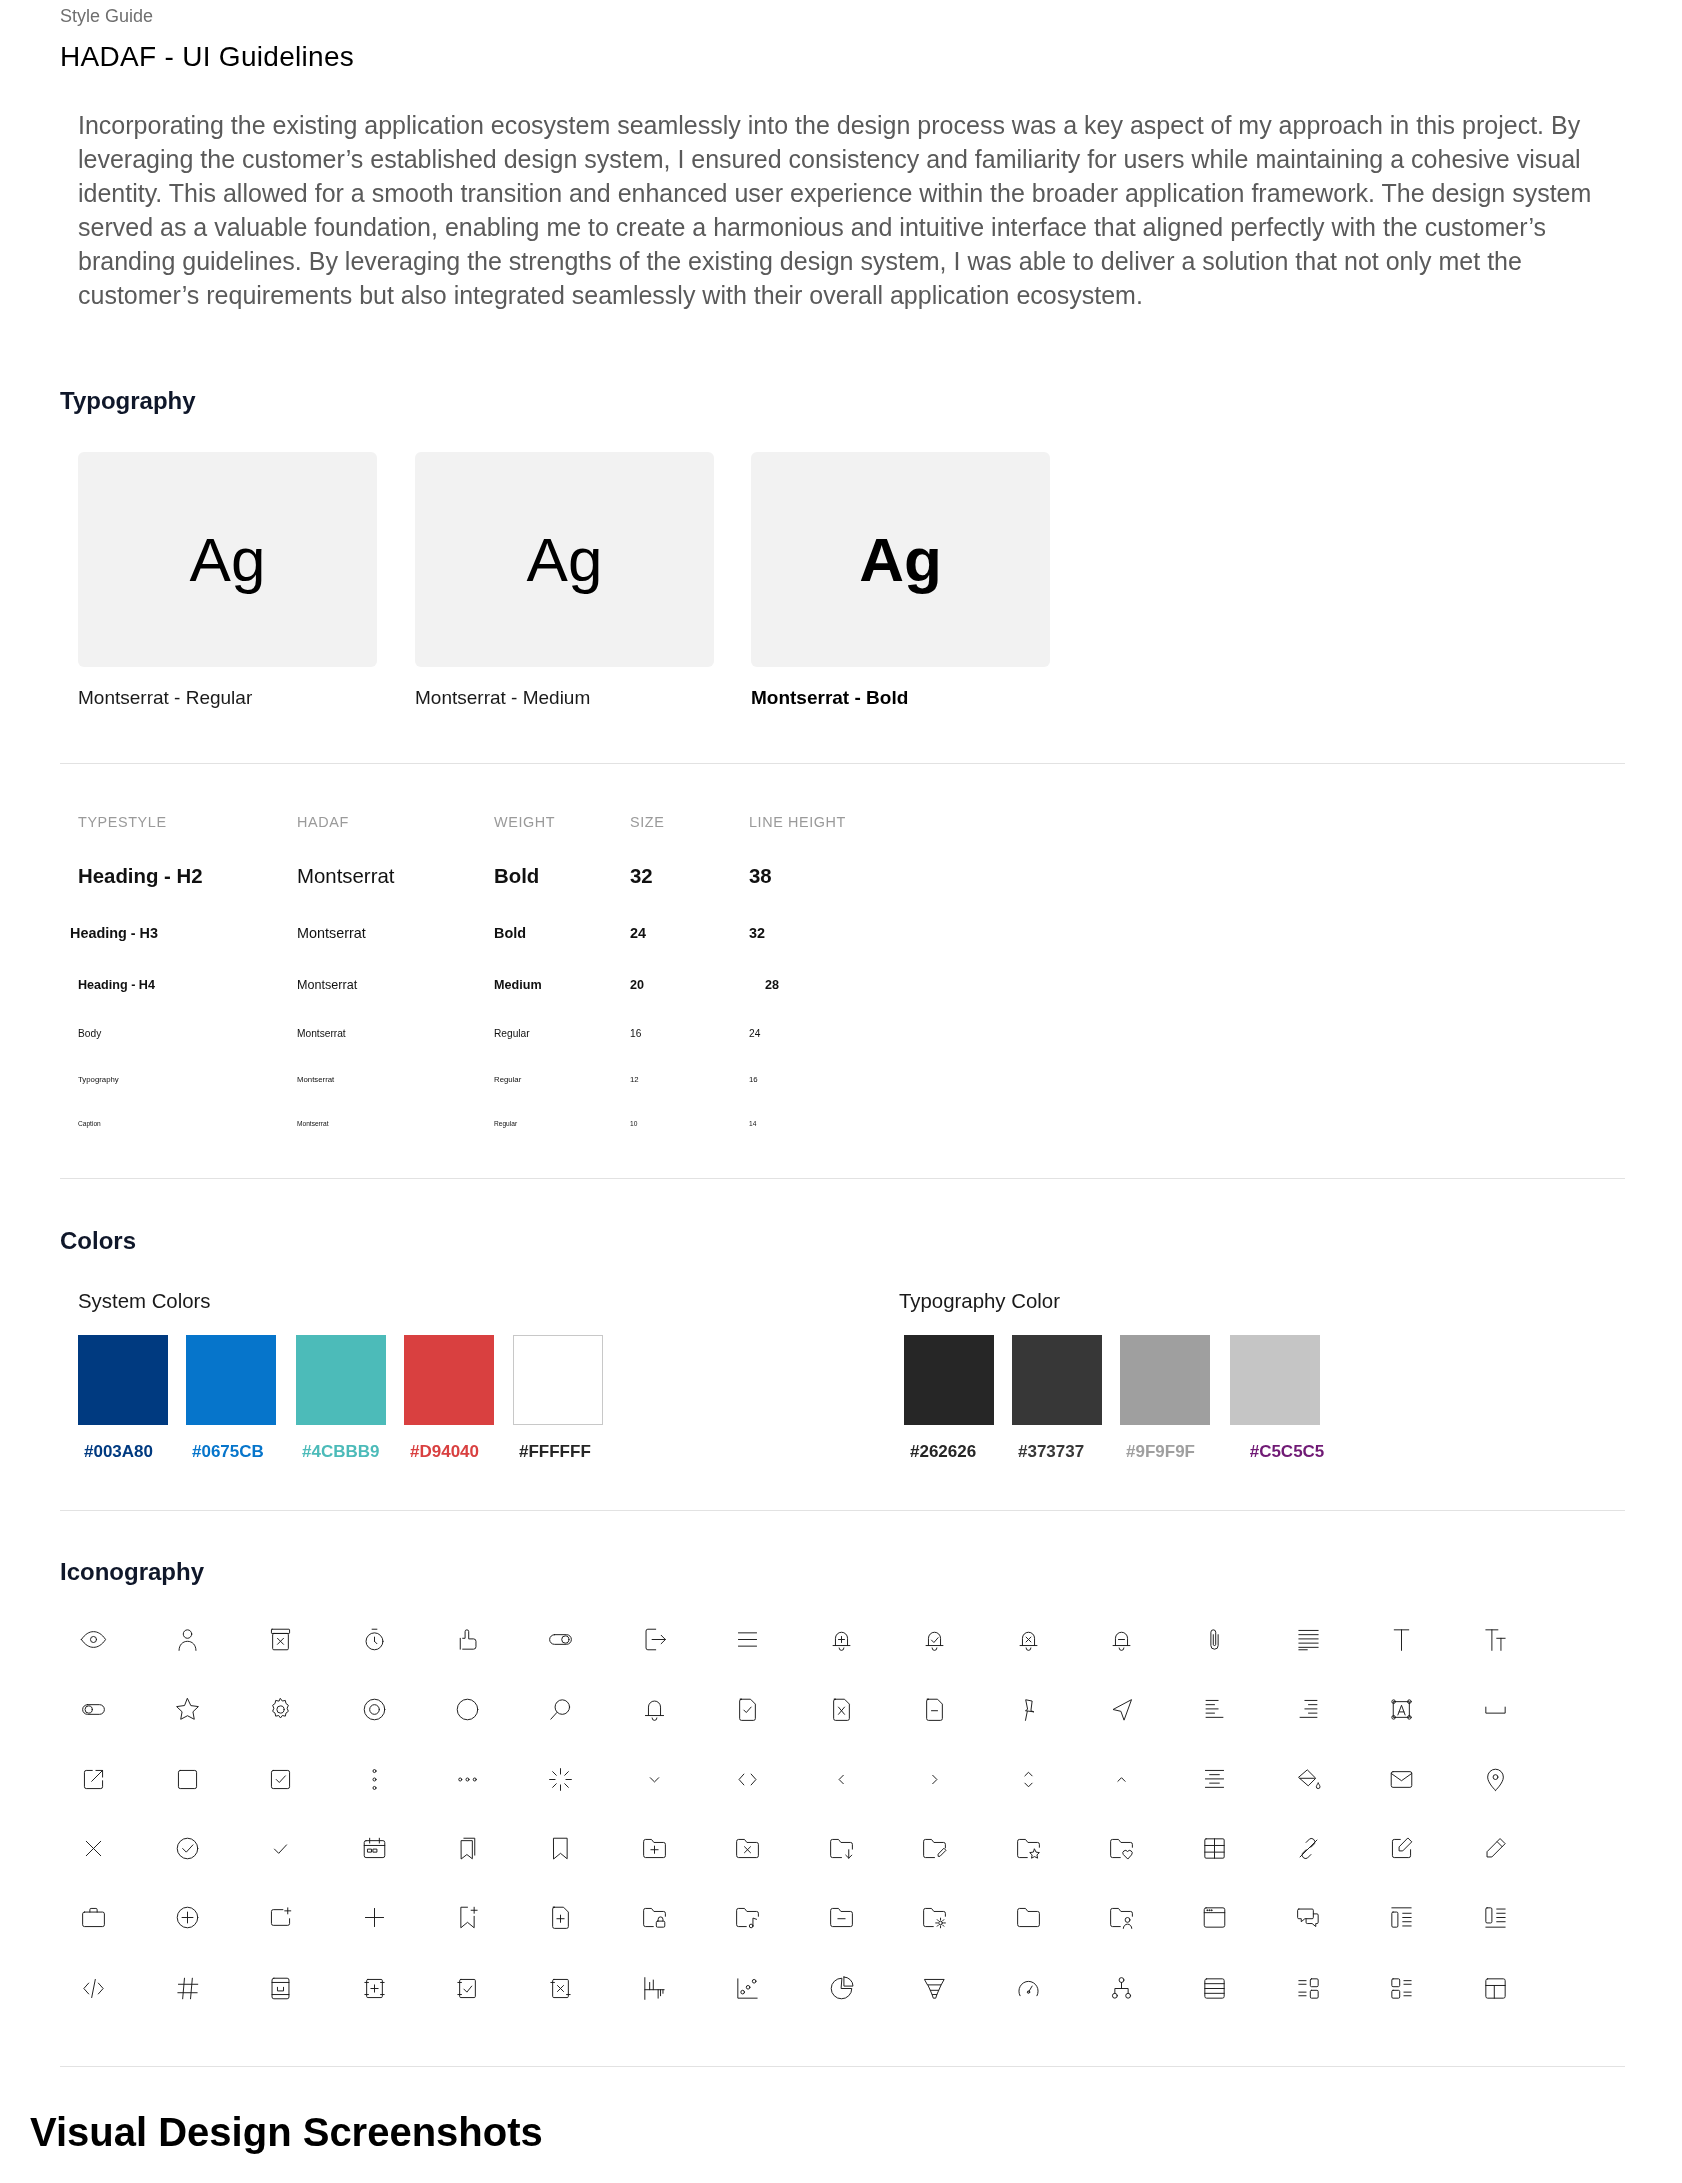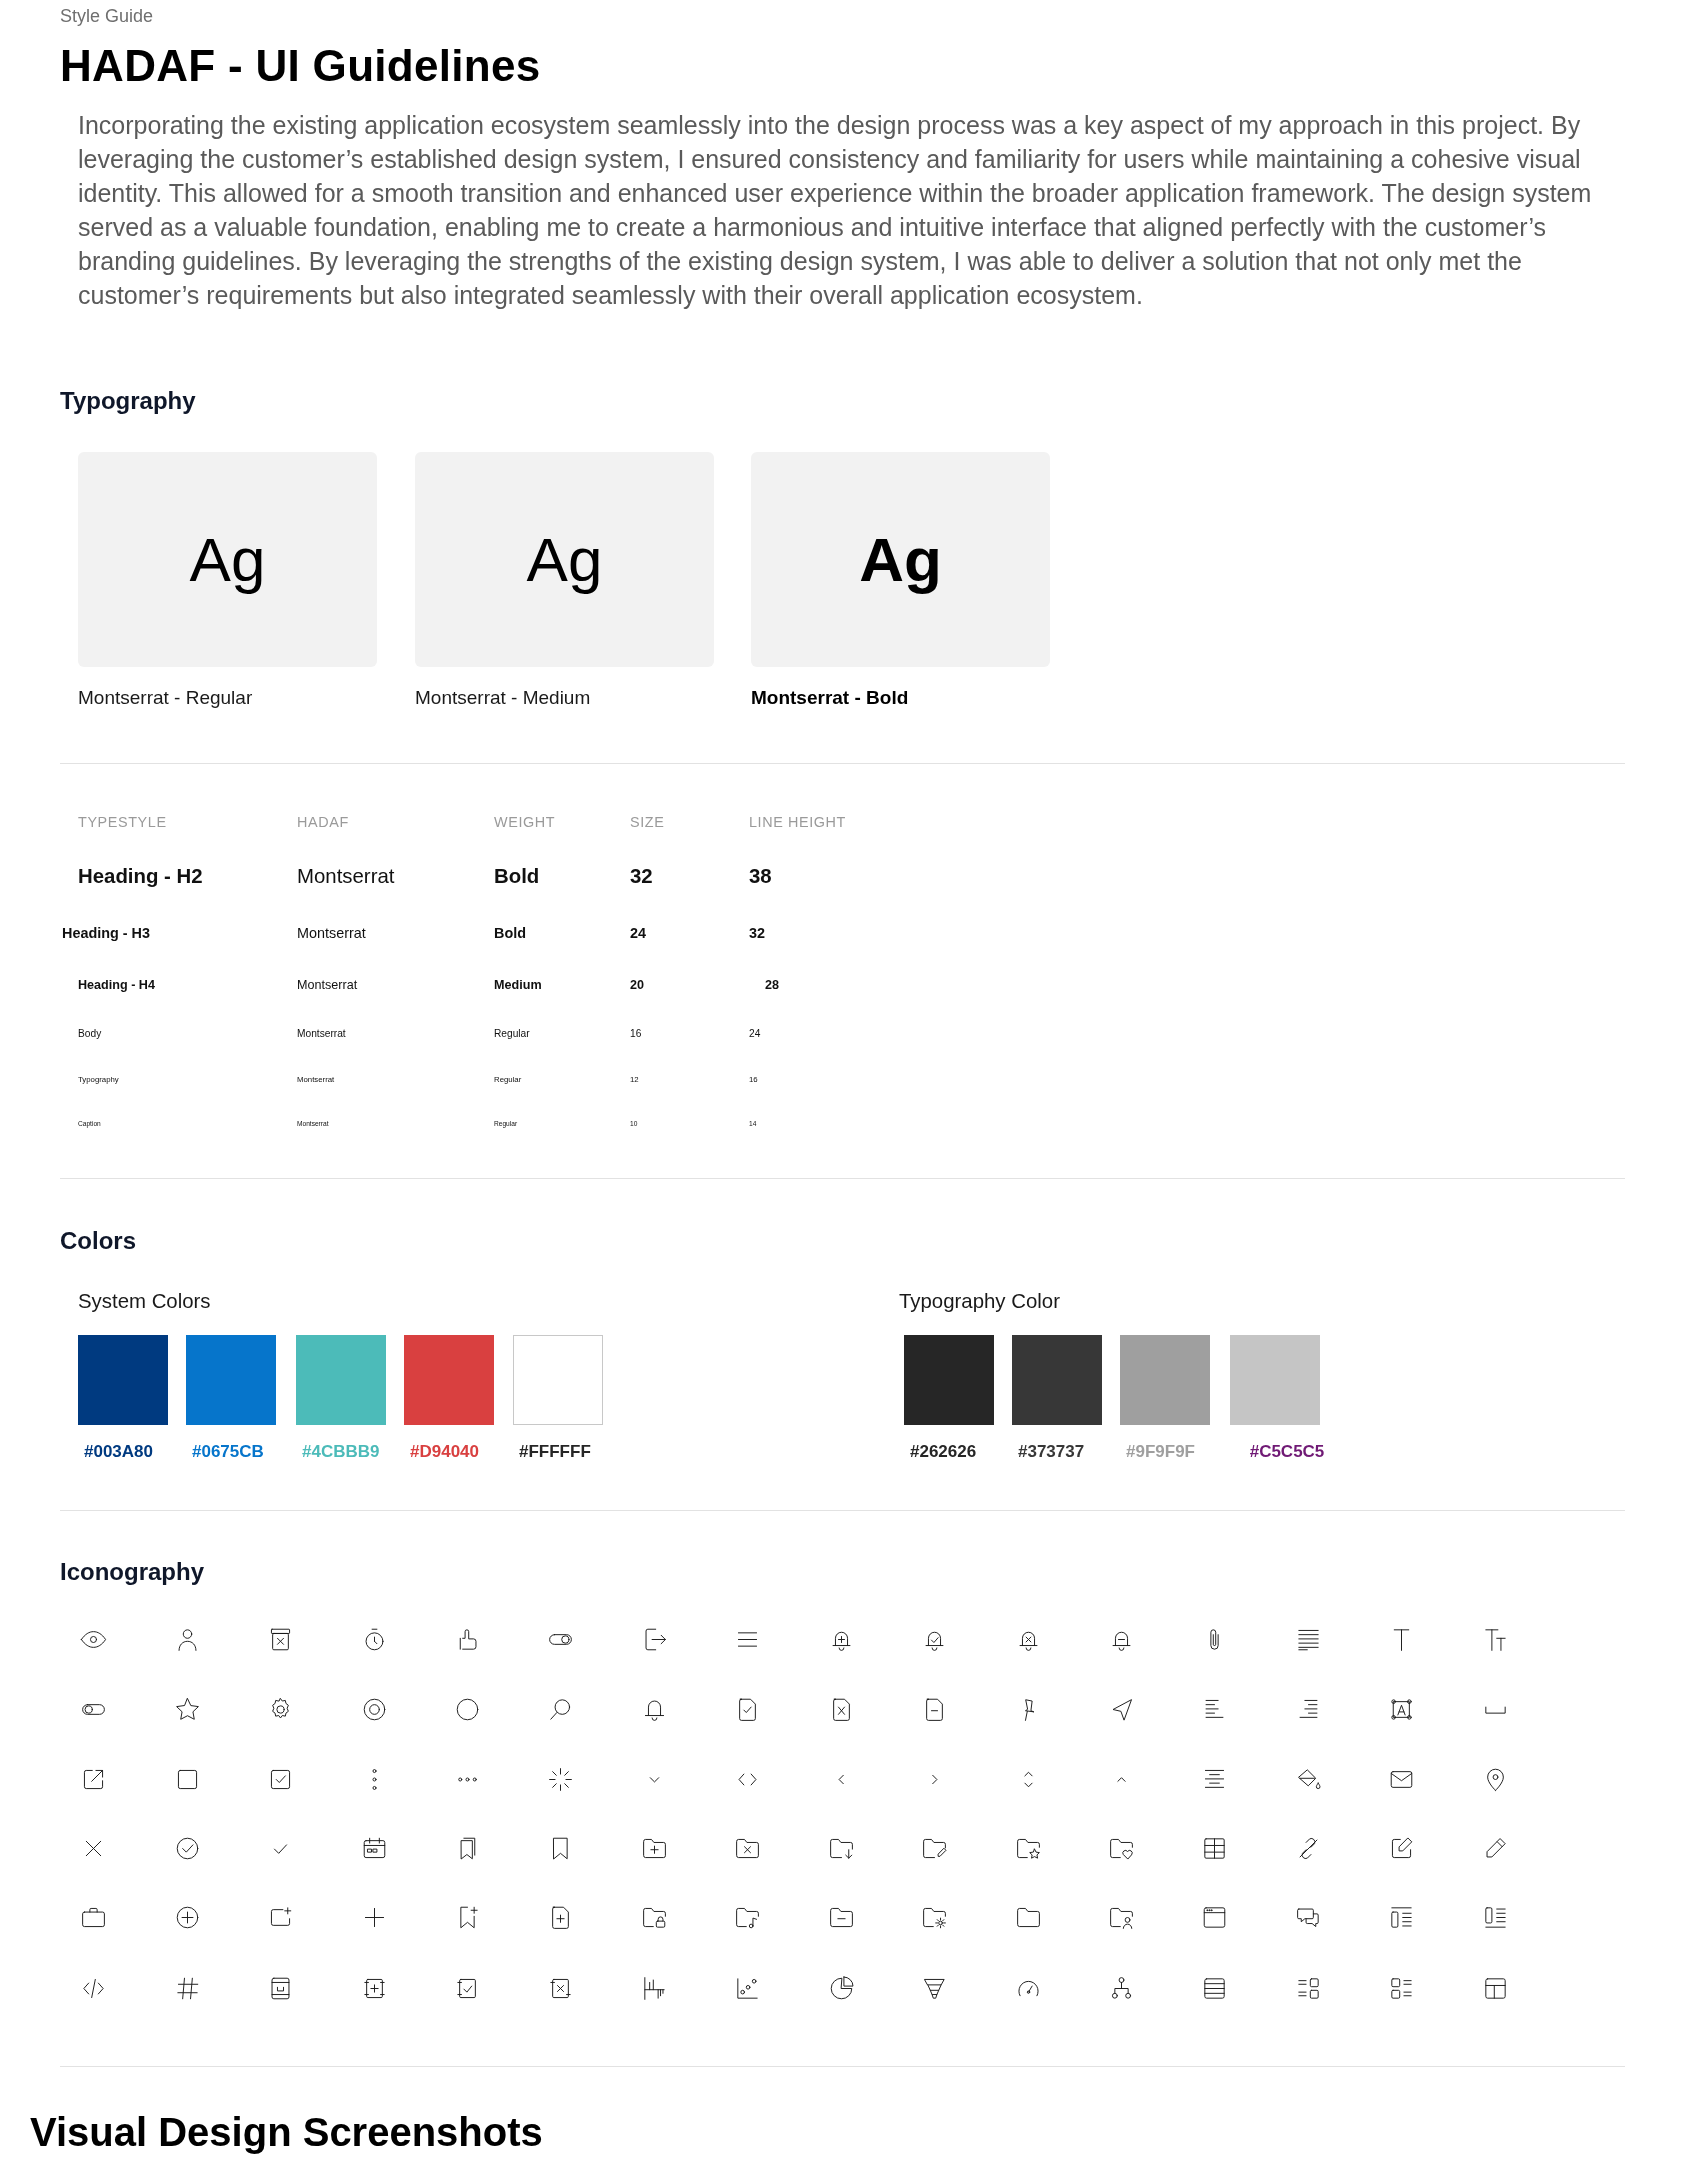--- a/index.html
+++ b/index.html
@@ -1,19 +1,19 @@
 <!DOCTYPE html>
 <html style="font-size:9.6px"><head>
 <meta charset="utf-8">
 <style>
   html, body { margin:0; padding:0; background:#ffffff; }
   body { width:1682px; height:2183px; position:relative; overflow:hidden; font-family:"Liberation Sans", "DejaVu Sans", sans-serif; color:#111; }
   .abs { position:absolute; }
   .eyebrow { left:60px; top:6px; font-size:18px; color:#6f6f6f; }
-  .title { left:60px; top:41px; font-size:44px; font-weight:700; color:#000; letter-spacing:0.3px;text-align:right; }
+  .title { left:60px; top:41px; font-size:28px; font-weight:400; color:#000; letter-spacing:0.3px;text-align:right; }
   .intro { left:78px; top:108px; width:1538px; font-size:25px; line-height:34px; color:#5a5a5a; }
   .section-h { font-size:24px; font-weight:700; color:#0f172a; }
   .divider { left:60px; width:1565px; height:1.2px; background:#e2e2e2; }
   .card { top:452px; width:299px; height:215px; background:#f2f2f2; border-radius:6px; display:flex; align-items:center; justify-content:center; font-size:62px; color:#000; }
   .card-label { top:687px; font-size:19px; color:#1a1a1a; }
   .th { top:814px; font-size:14.4px; color:#9a9a9a; letter-spacing:0.6px; }
   .cell { color:#111; white-space:nowrap; }
   .sub-h { font-size:20.4px; color:#1a1a1a; }
   .swatch { top:1335px; width:90px; height:90px; box-sizing:border-box; }
   .hex { top:1442px; font-size:17px; font-weight:700; width:102px; text-align:left; }
@@ -54,21 +54,21 @@
   <div class="abs th" style="left:749px;">LINE HEIGHT</div>
   <div id="type-rows">
       <div>
         <div class="abs cell" style="left: 78px; top: 865px; font-size: 20.4px; font-weight: 700;">Heading - H2</div>
         <div class="abs cell" style="left: 297px; top: 865px; font-size: 20.4px; font-weight: 400;">Montserrat</div>
         <div class="abs cell" style="left: 494px; top: 865px; font-size: 20.4px; font-weight: 700;">Bold</div>
         <div class="abs cell" style="left: 630px; top: 865px; font-size: 20.4px; font-weight: 700;">32</div>
         <div class="abs cell" style="left: 749px; top: 865px; font-size: 20.4px; font-weight: 700;">38</div>
       </div>
       <div>
-        <div class="abs cell" style="left: 62px; top: 925px; font-size: 14.4px; font-weight: 700;">Heading - H3</div>
+        <div class="abs cell" style="left: 70px; top: 925px; font-size: 14.4px; font-weight: 700;">Heading - H3</div>
         <div class="abs cell" style="left: 297px; top: 925px; font-size: 14.4px; font-weight: 400;">Montserrat</div>
         <div class="abs cell" style="left: 494px; top: 925px; font-size: 14.4px; font-weight: 700;">Bold</div>
         <div class="abs cell" style="left: 630px; top: 925px; font-size: 14.4px; font-weight: 700;">24</div>
         <div class="abs cell" style="left: 749px; top: 925px; font-size: 14.4px; font-weight: 700;">32</div>
       </div>
       <div>
         <div class="abs cell" style="left: 78px; top: 978px; font-size: 12.6px; font-weight: 600;">Heading - H4</div>
         <div class="abs cell" style="left: 297px; top: 978px; font-size: 12.6px; font-weight: 400;">Montserrat</div>
         <div class="abs cell" style="left: 494px; top: 978px; font-size: 12.6px; font-weight: 600;">Medium</div>
         <div class="abs cell" style="left: 630px; top: 978px; font-size: 12.6px; font-weight: 600;">20</div>

